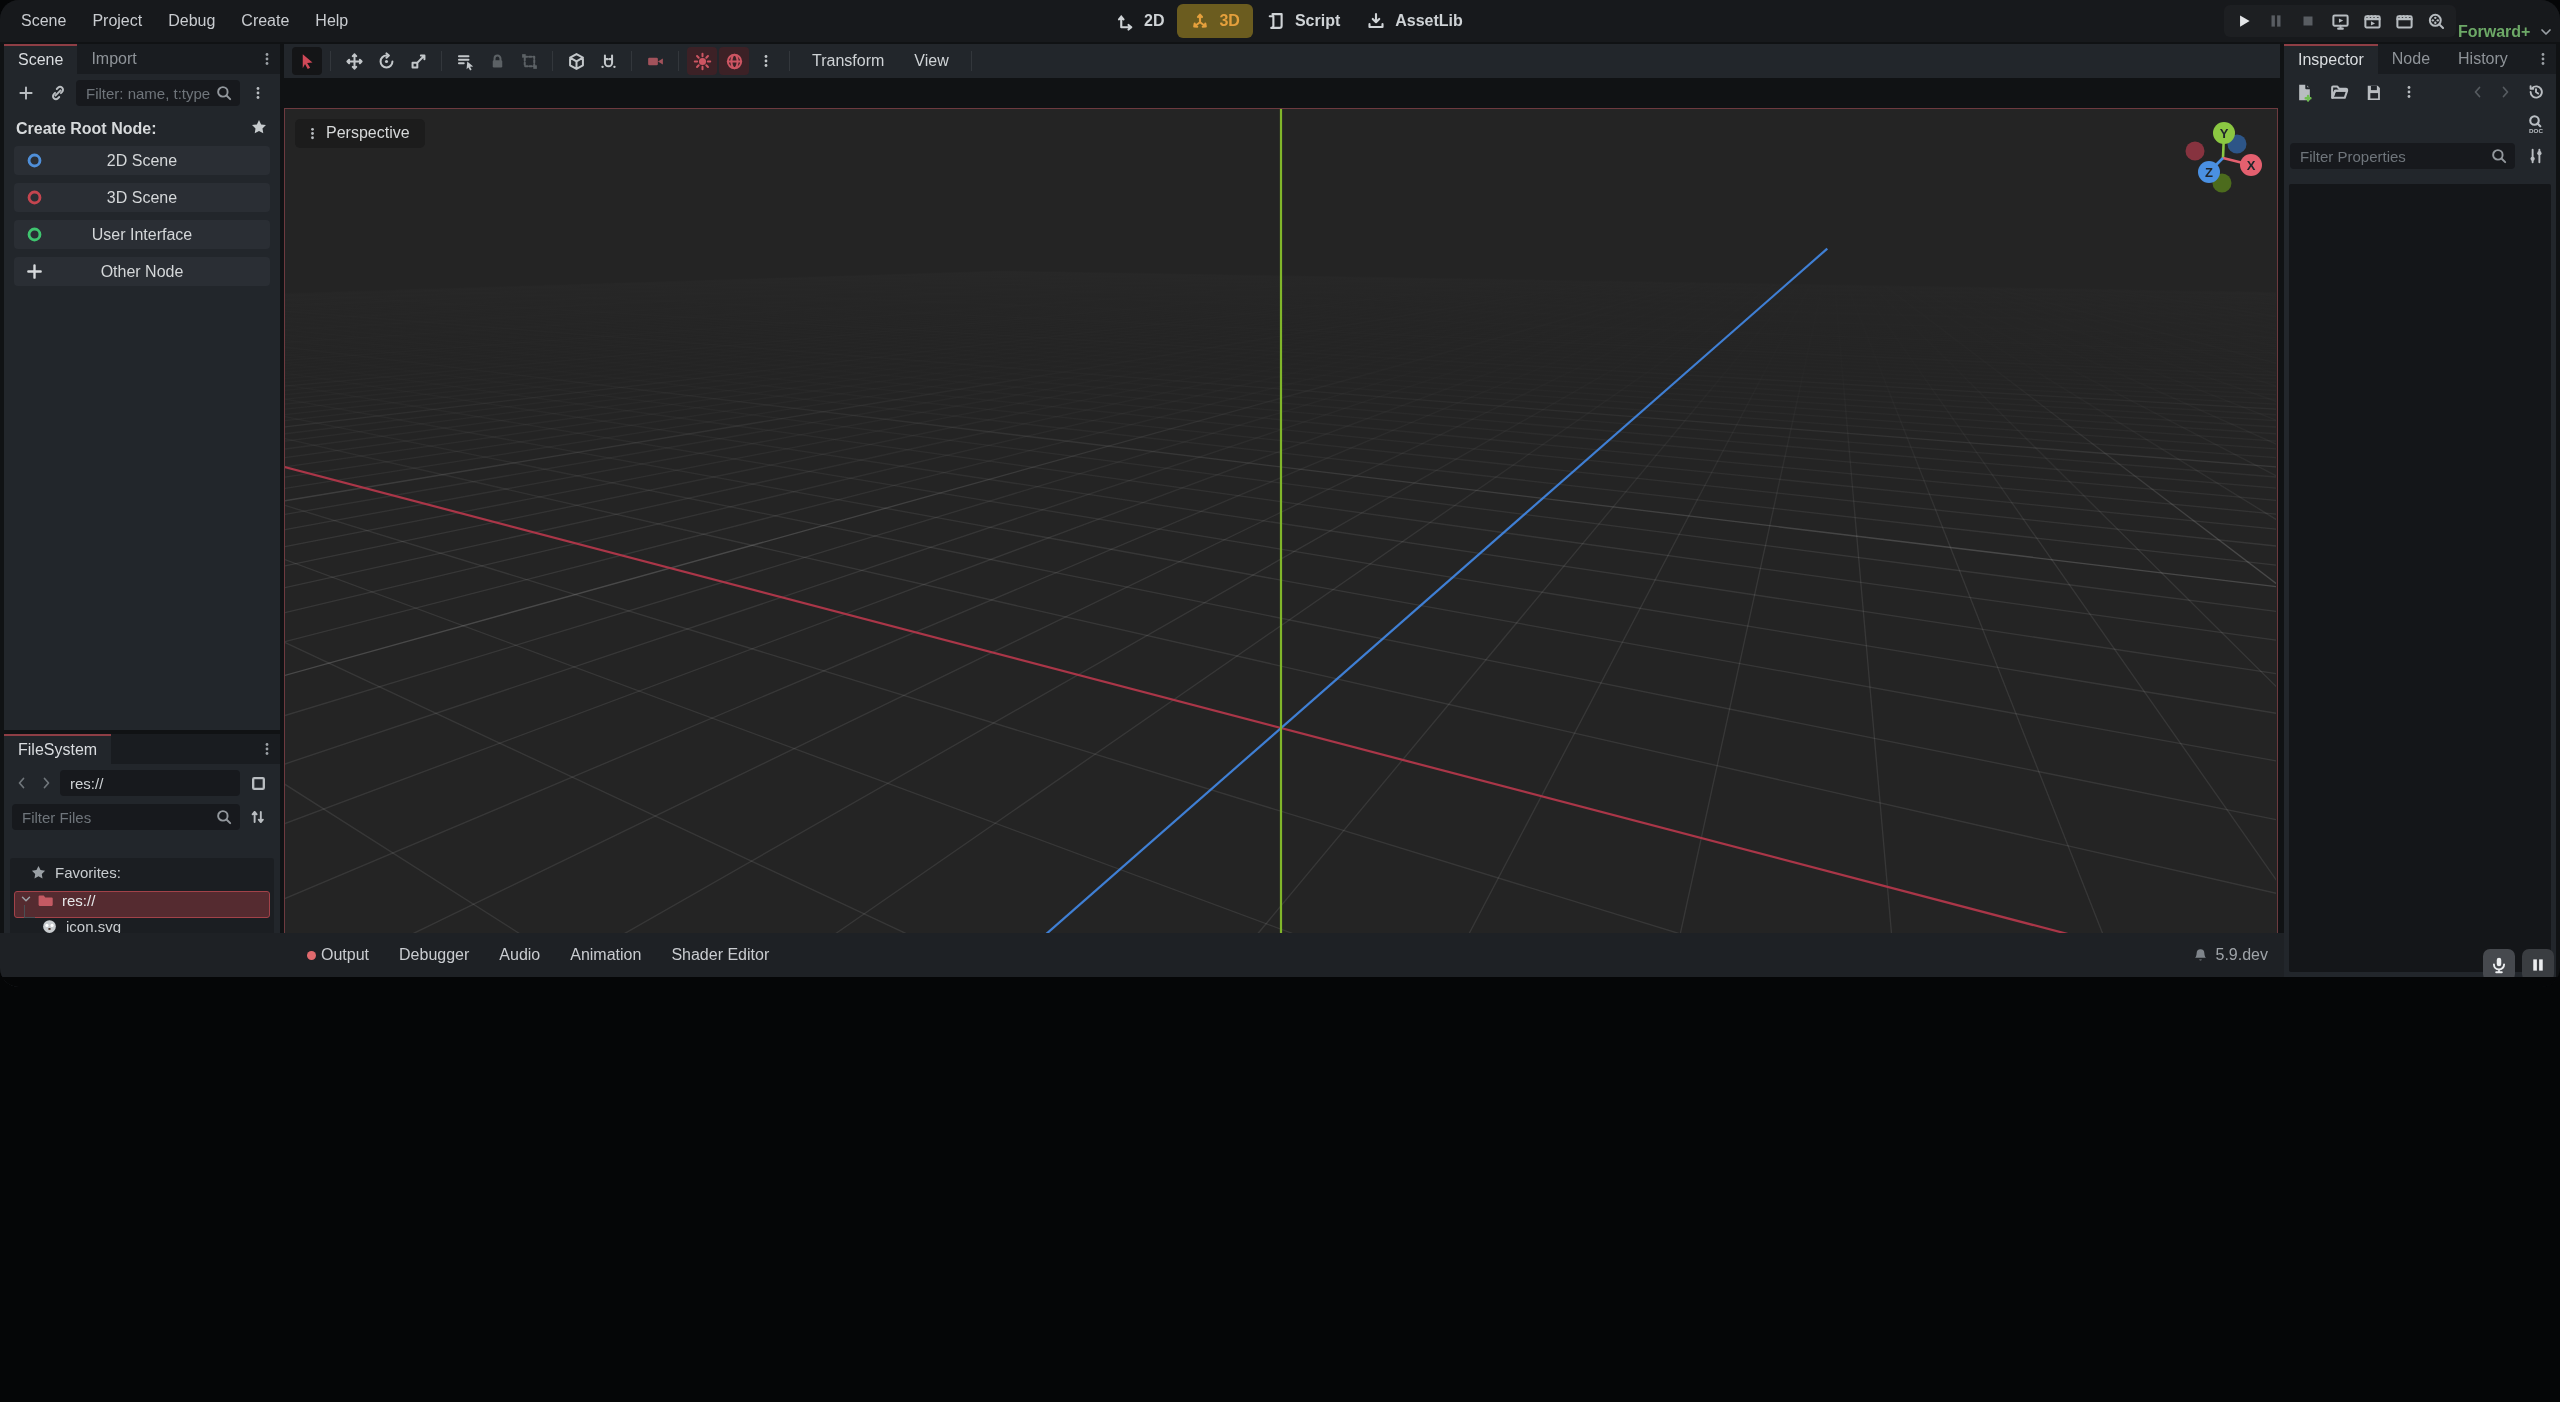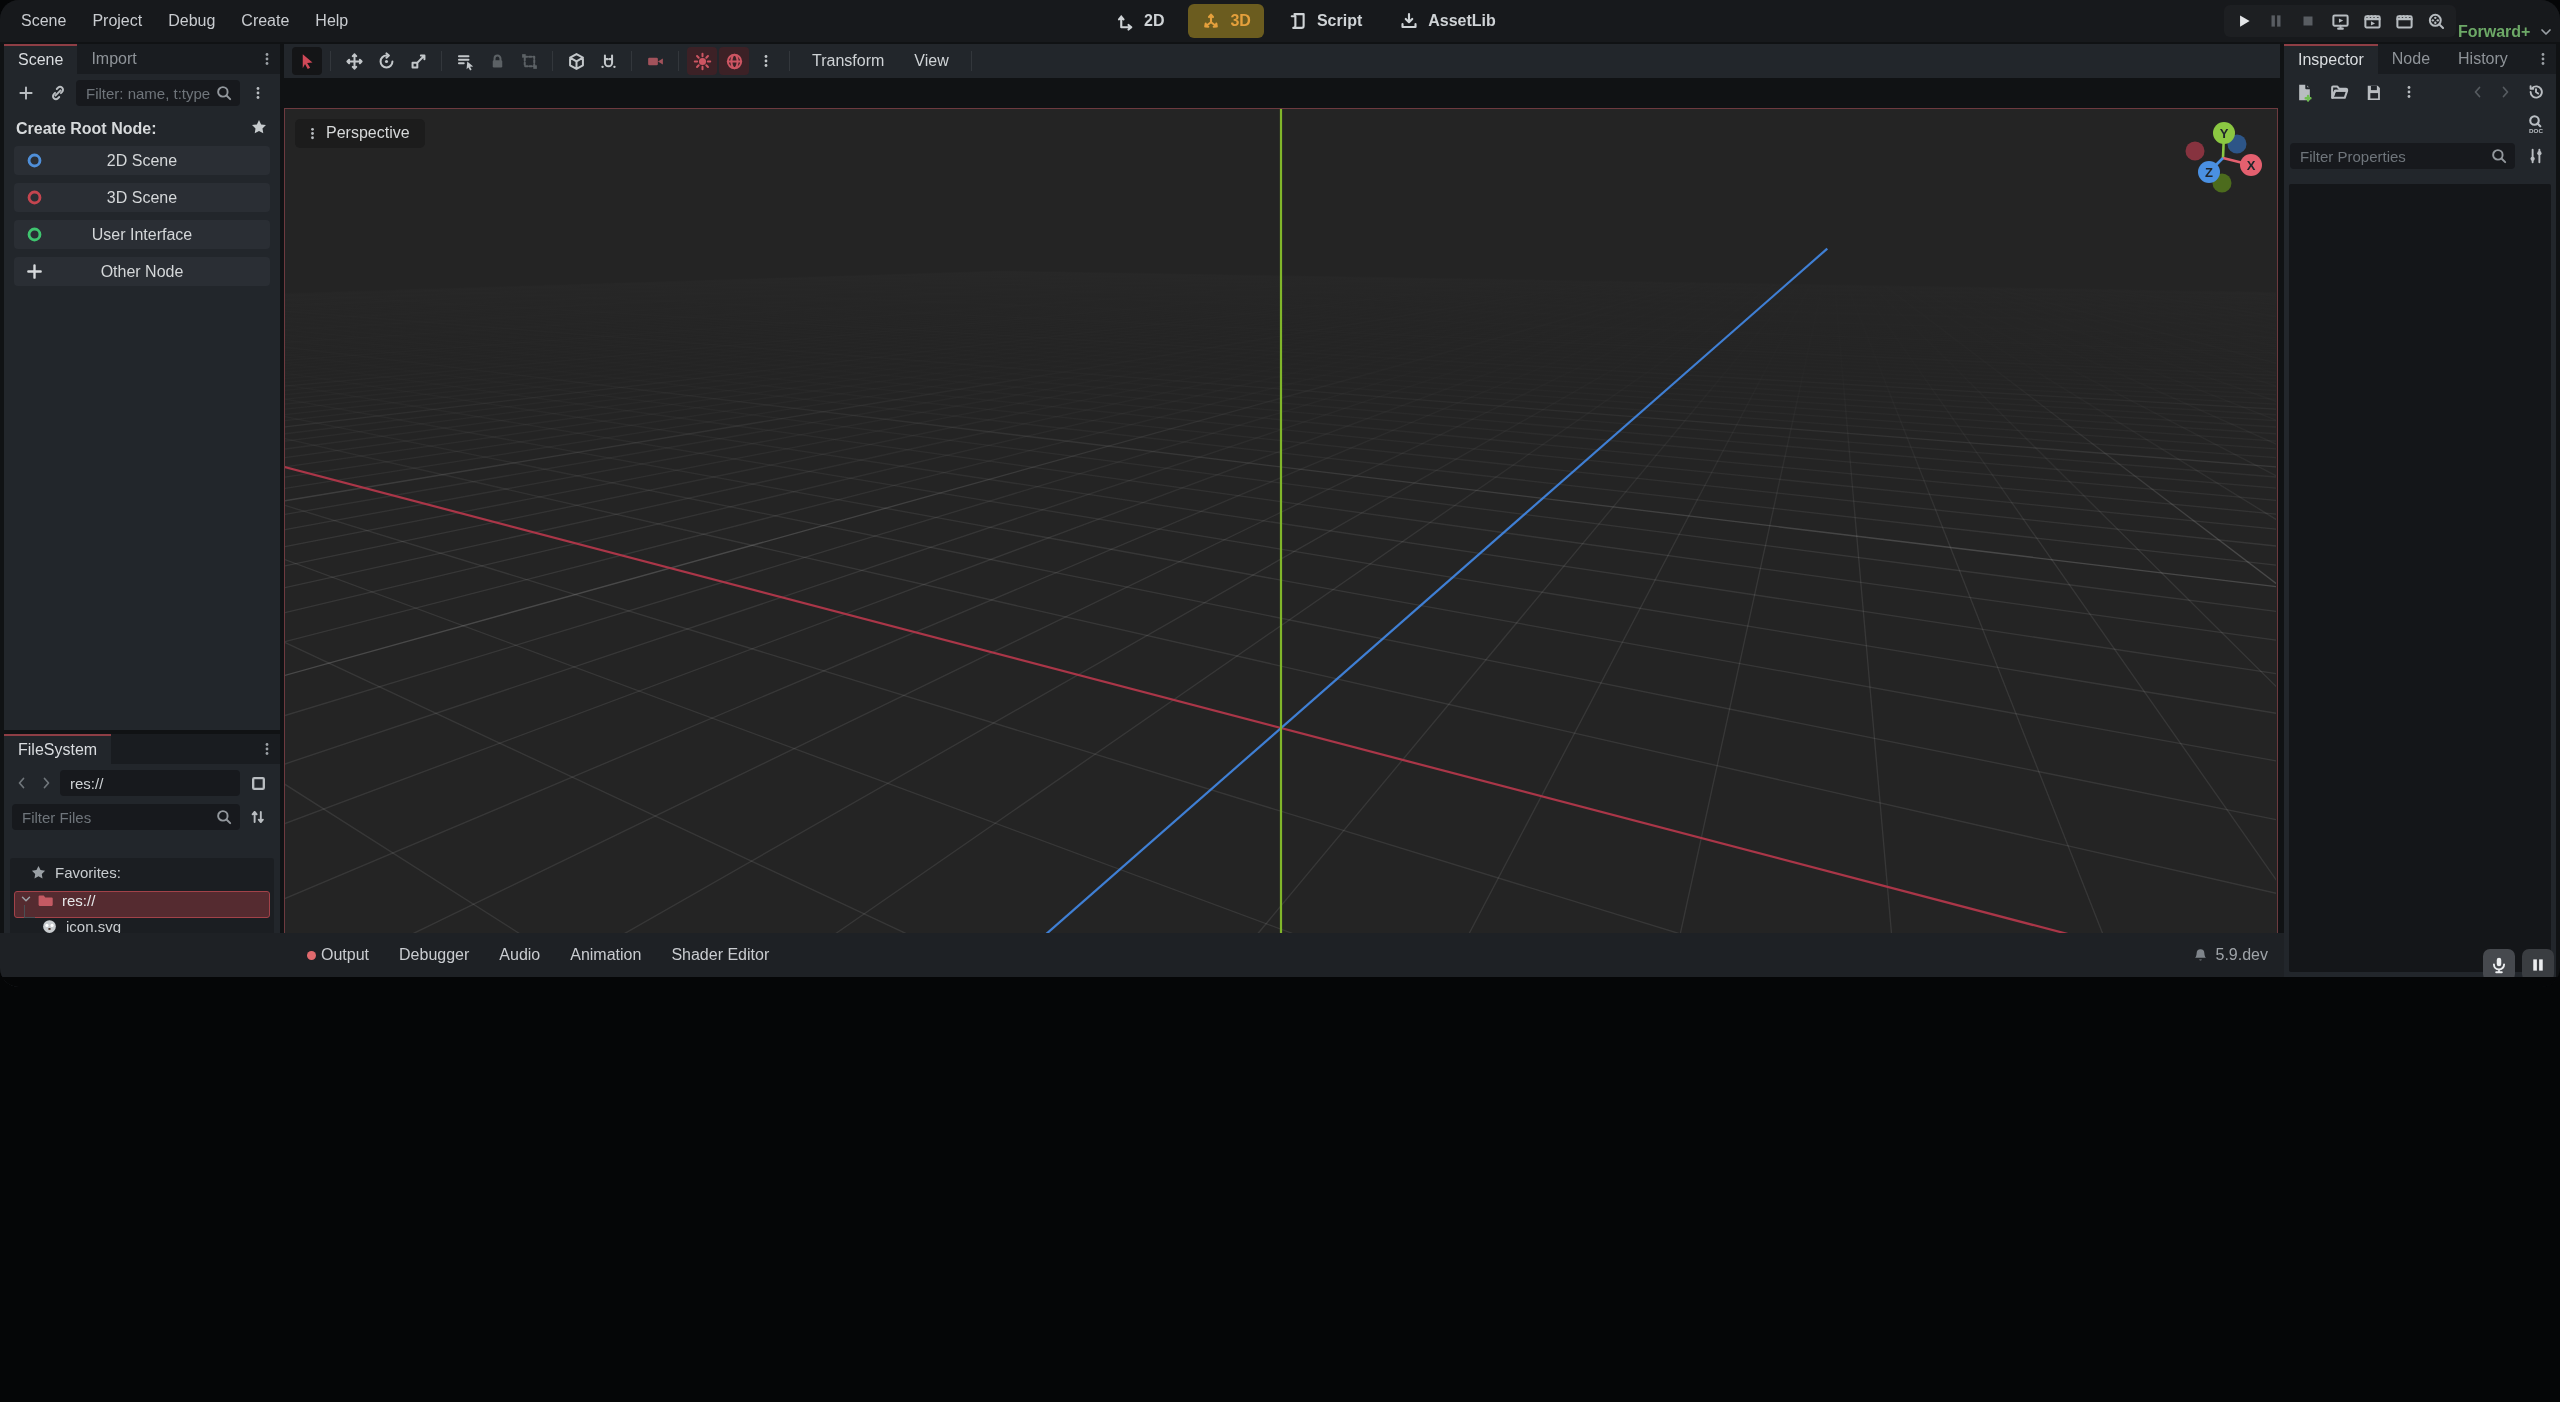--- a/index.html
+++ b/index.html
@@ -12,21 +12,21 @@
   body{background:#050607;font-family:"Liberation Sans",sans-serif;}
   .app{position:relative;width:2560px;height:987px;background:#101214;overflow:hidden;color:var(--txt);font-size:16px;border-radius:19px;}
   .r{display:flex;align-items:center}
   svg.ic{flex:none;fill:none;stroke:currentColor;stroke-width:1.7;stroke-linecap:round;stroke-linejoin:round}
   .f{fill:currentColor;stroke:none}
 
   
   .topbar{position:absolute;left:0;top:0;width:2560px;height:42px;background:#17191c}
   .menus{position:absolute;left:8px;top:0;height:42px}
   .menu-item{padding:5px 13px;color:#c9ccd0;border-radius:4px;cursor:default}
-  .modes{position:absolute;left:1102px;top:4px;height:34px;gap:11px}
+  .modes{position:absolute;left:1102px;top:4px;height:34px;gap:0}
   .mode-btn{gap:9px;height:34px;padding:0 13px;border-radius:6px;color:#cfd3d6;font-weight:bold}
   .mode-btn.active{background:var(--mode-bg);color:var(--mode-fg)}
   .playbar{position:absolute;left:2224px;top:5px;height:32px;background:#1d1f22;border-radius:6px;padding:0 5px;gap:2px}
   .play-btn{width:30px;height:28px;display:flex;align-items:center;justify-content:center;border-radius:4px}
   .renderer{position:absolute;left:2458px;top:16px;height:32px;gap:8px;color:var(--renderer);font-weight:bold}
 
   
   .tabbar{height:30px;background:var(--panel-dark);display:flex;align-items:stretch;position:relative}
   .tab{padding:0 14px;display:flex;align-items:center;gap:9px;color:var(--txt-dim)}
   .tab.active{background:var(--panel);color:#dadde0;border-top:2px solid var(--accent)}

